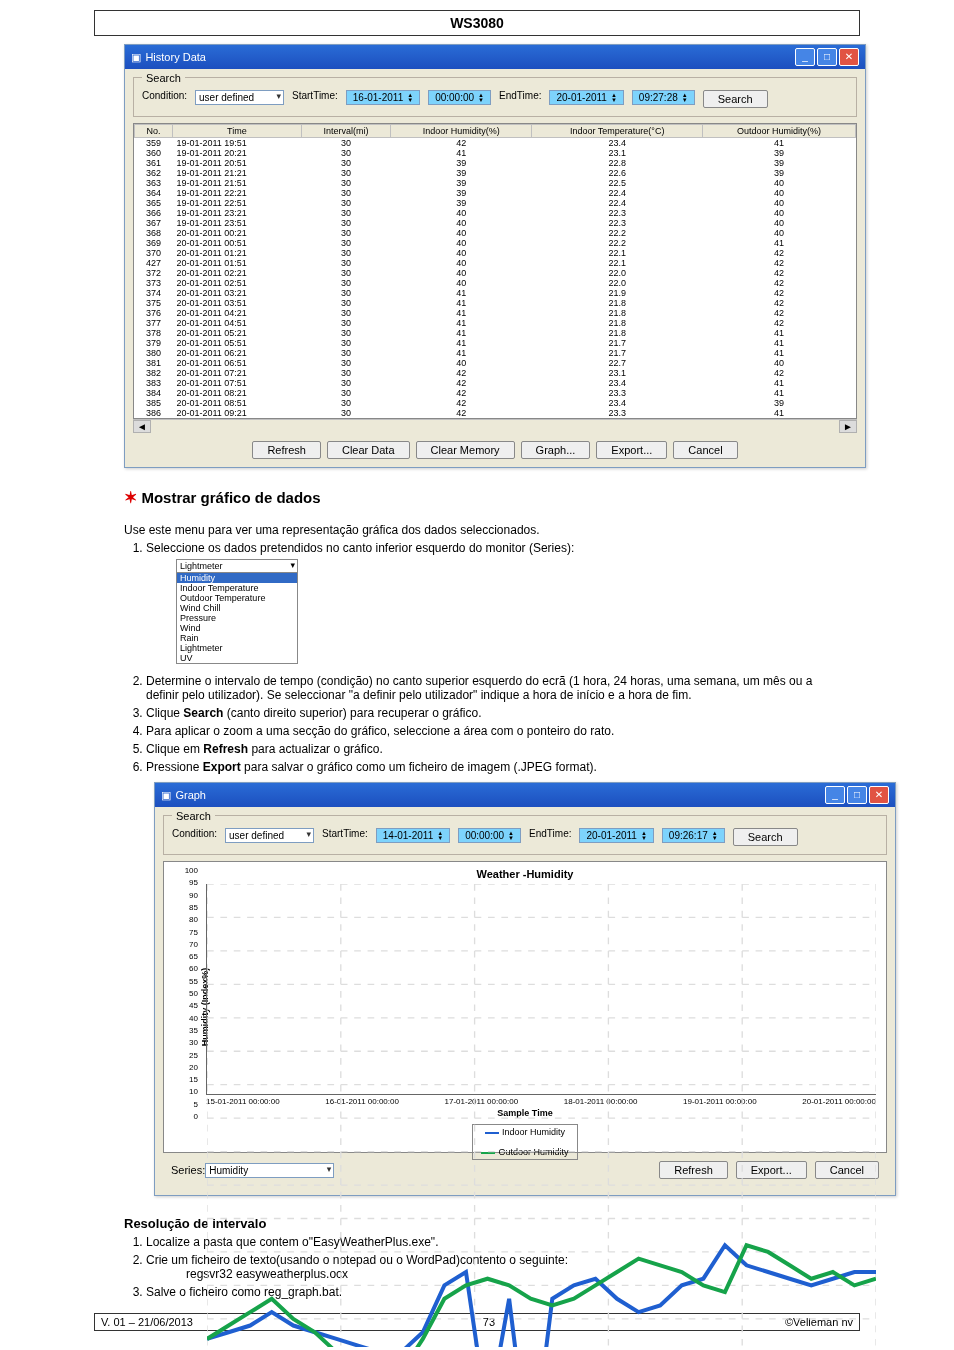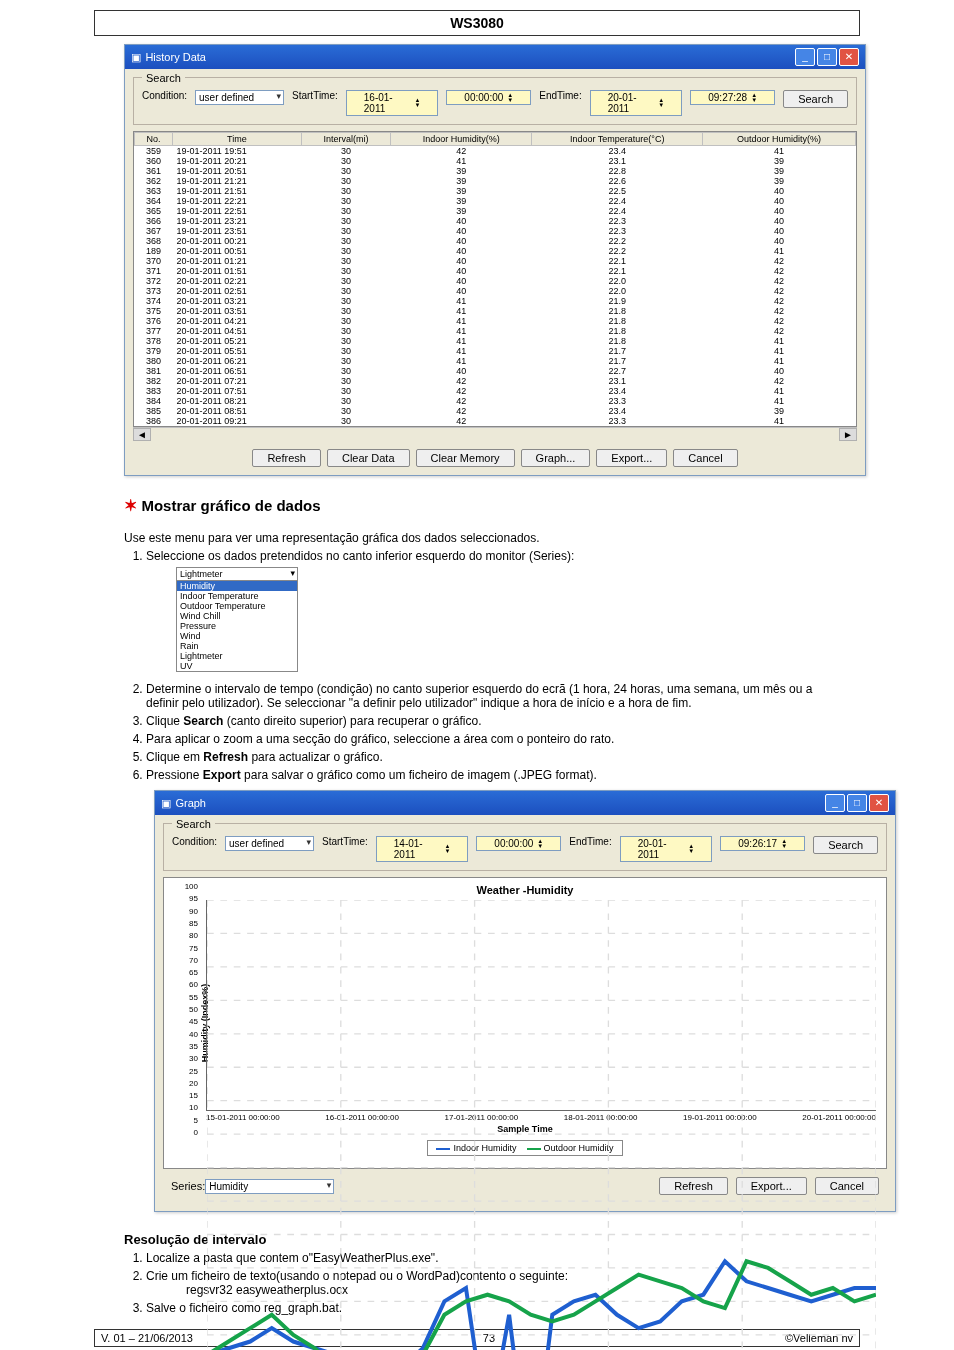--- a/index.html
+++ b/index.html
@@ -79,21 +79,21 @@
     background:#fff;
     padding:1px 14px 1px 3px;
     position:relative;
     font-size:10px;
     min-width:70px;
   }
   .drop::after{
     content:"▾"; position:absolute; right:2px; top:0; font-size:9px; color:#333;
   }
   .dtfield {
-    border:1px solid #7e9dc1; background:#fef9c3; padding:1px 17px;
+    border:1px solid #7e9dc1; background:#7dd3fc; padding:1px 6px;
     font-size:10px; display:inline-flex; align-items:center; gap:2px;
   }
   .spin { display:inline-flex; flex-direction:column; font-size:6px; line-height:5px; margin-left:2px;}
   .btn {
     border:1px solid #888; background:#efefef; padding:2px 14px; font-size:11px;
     border-radius:2px;
   }
   .table-area {
     background:#fff; border:1px solid #888;
     max-height: 335px; overflow:hidden; position:relative;
@@ -153,21 +153,21 @@
     transform-origin:center; font-size:9px; font-weight:bold;
   }
   .yticks { position:absolute; left:18px; top:8px; bottom:36px; width:18px; font-size:8px;}
   .ytick{ position:absolute; right:2px; transform:translateY(50%); }
   .xticks { text-align:left; font-size:8px; display:flex; justify-content:space-between;
     margin:2px 6px 0 38px;}
   .xlabel { text-align:center; font-size:9px; font-weight:bold; margin-top:2px;}
   .svg-lines{ position:absolute; left:0;top:0;right:0;bottom:0; }
   .legend-box {
     border:1px solid #888; display:inline-flex; gap:10px; padding:2px 8px;
-    font-size:9px; margin:6px auto 0; 
+    font-size:9px; margin:6px auto 0;flex-direction:column; 
   }
   .legend-row{text-align:center;}
   .legend-swatch{display:inline-block;width:14px;height:2px;vertical-align:middle;margin-right:3px;}
   .graph-bottom{
     background:#ece9d8; padding:8px; display:flex; align-items:center;
     gap:10px; justify-content:space-between;
     border-top: none;
   }
   .graph-bottom .left{display:flex;align-items:center;gap:0;justify-content:space-between;}
 
@@ -318,37 +318,37 @@
                 </tr>
                 <tr>
                   <td>368</td>
                   <td class="left">20-01-2011 00:21</td>
                   <td>30</td>
                   <td>40</td>
                   <td>22.2</td>
                   <td>40</td>
                 </tr>
                 <tr>
-                  <td>189</td>
+                  <td>369</td>
                   <td class="left">20-01-2011 00:51</td>
                   <td>30</td>
                   <td>40</td>
                   <td>22.2</td>
                   <td>41</td>
                 </tr>
                 <tr>
                   <td>370</td>
                   <td class="left">20-01-2011 01:21</td>
                   <td>30</td>
                   <td>40</td>
                   <td>22.1</td>
                   <td>42</td>
                 </tr>
                 <tr>
-                  <td>371</td>
+                  <td>427</td>
                   <td class="left">20-01-2011 01:51</td>
                   <td>30</td>
                   <td>40</td>
                   <td>22.1</td>
                   <td>42</td>
                 </tr>
                 <tr>
                   <td>372</td>
                   <td class="left">20-01-2011 02:21</td>
                   <td>30</td>

